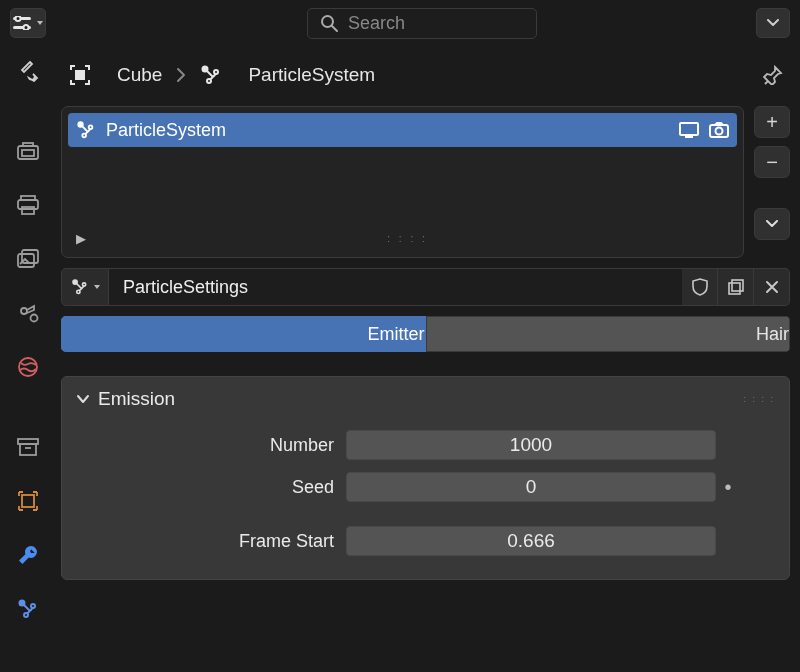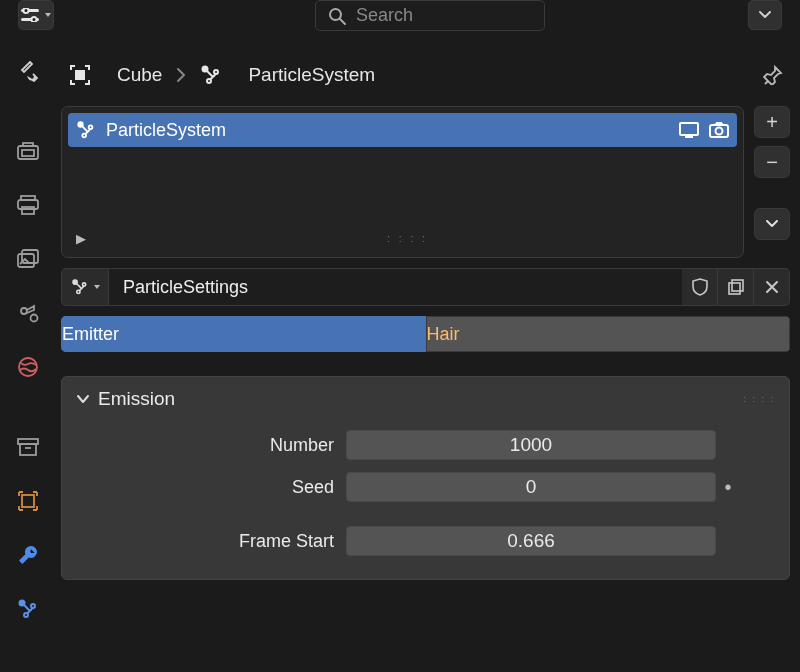--- a/index.html
+++ b/index.html
@@ -1,19 +1,19 @@
 <!DOCTYPE html>
 <html><head>
 <meta charset="utf-8">
 <style>
   * { box-sizing: border-box; margin: 0; padding: 0; font-family: -apple-system, "Segoe UI", Arial, sans-serif; }
   body { width: 800px; height: 672px; background:#1b1b1b; overflow: hidden; }
 
   
-  .topbar { height:46px; display:flex; align-items:flex-start; background:#1b1b1b; padding:0 18px; gap:6px; }
+  .topbar { height:46px; display:flex; align-items:center; background:#1b1b1b; padding:0 10px; gap:6px; }
   .editor-btn { width:36px; height:30px; background:#303030; border:1px solid #3a3a3a; border-radius:5px; display:flex; align-items:center; justify-content:center; color:#e0e0e0; gap:2px; }
   .editor-btn::after { content:""; display:inline-block; border-left:3px solid transparent; border-right:3px solid transparent; border-top:4px solid #bbb; margin-left:4px; }
   .search { margin-left:255px; flex:0 0 auto; width:230px; height:31px; background:#1d1d1d; border:1px solid #3a3a3a; border-radius:5px; display:flex; align-items:center; color:#888; gap:10px; padding:0 12px; font-size:18px; }
   .search svg { flex:none; }
   .top-spacer { flex:1; }
   .top-chev { width:34px; height:30px; background:#303030; border:1px solid #3a3a3a; border-radius:5px; display:flex; align-items:center; justify-content:center;}
   .top-chev svg { color:#bbb; }
 
   .workspace { display:flex; height:calc(672px - 46px); }
 
@@ -52,23 +52,23 @@
   
   .datablock { display:flex; align-items:center; height:38px; }
   .db-left { width:48px; height:100%; background:#2b2b2b; border:1px solid #3a3a3a; border-radius:5px 0 0 5px; display:flex; align-items:center; justify-content:center; color:#d5d5d5; }
   .db-left::after { content:""; display:inline-block; border-left:3px solid transparent; border-right:3px solid transparent; border-top:4px solid #bbb; margin-left:5px; }
   .db-input { flex:1; height:100%; background:#1d1d1d; border-top:1px solid #3a3a3a; border-bottom:1px solid #3a3a3a; color:#eee; display:flex; align-items:center; padding:0 14px; font-size:18px; }
   .db-btn { width:36px; height:100%; background:#2b2b2b; border:1px solid #3a3a3a; border-left:none; display:flex; align-items:center; justify-content:center; color:#c7c7c7; }
   .db-btn:last-child { border-radius:0 5px 5px 0; }
 
   
   .type-tabs { display:flex; height:36px; border-radius:5px; overflow:hidden; }
-  .tab { flex:1; display:flex; align-items:center; justify-content:flex-start; font-size:18px; border:1px solid #3a3a3a; }
+  .tab { flex:1; display:flex; align-items:center; justify-content:flex-end; font-size:18px; border:1px solid #3a3a3a; }
   .tab.on { background:#4772b3; color:#fff; border-color:#4772b3; }
-  .tab.off { background:#545454; color:#fdba74; }
+  .tab.off { background:#545454; color:#e5e5e5; }
 
   
   .panel { margin-top:14px; background:#383838; border:1px solid #444; border-radius:6px; padding:0 14px 20px 14px; }
   .panel-h { display:flex; align-items:center; height:44px; font-size:19px; color:#eaeaea; gap:8px; }
   .panel-h .drag { margin-left:auto; color:#777; letter-spacing:2px; font-size:9px; }
 
   .field { display:flex; align-items:center; height:36px; margin-top:6px; }
   .field:first-of-type { margin-top:14px; }
   .field .lab { width:270px; text-align:right; color:#eaeaea; font-size:18px; padding-right:12px; }
   .field .val { width:370px; height:30px; background:#545454; border:1px solid #494949; border-radius:4px; color:#eaeaea; font-size:19px; display:flex; align-items:center; justify-content:center; }

